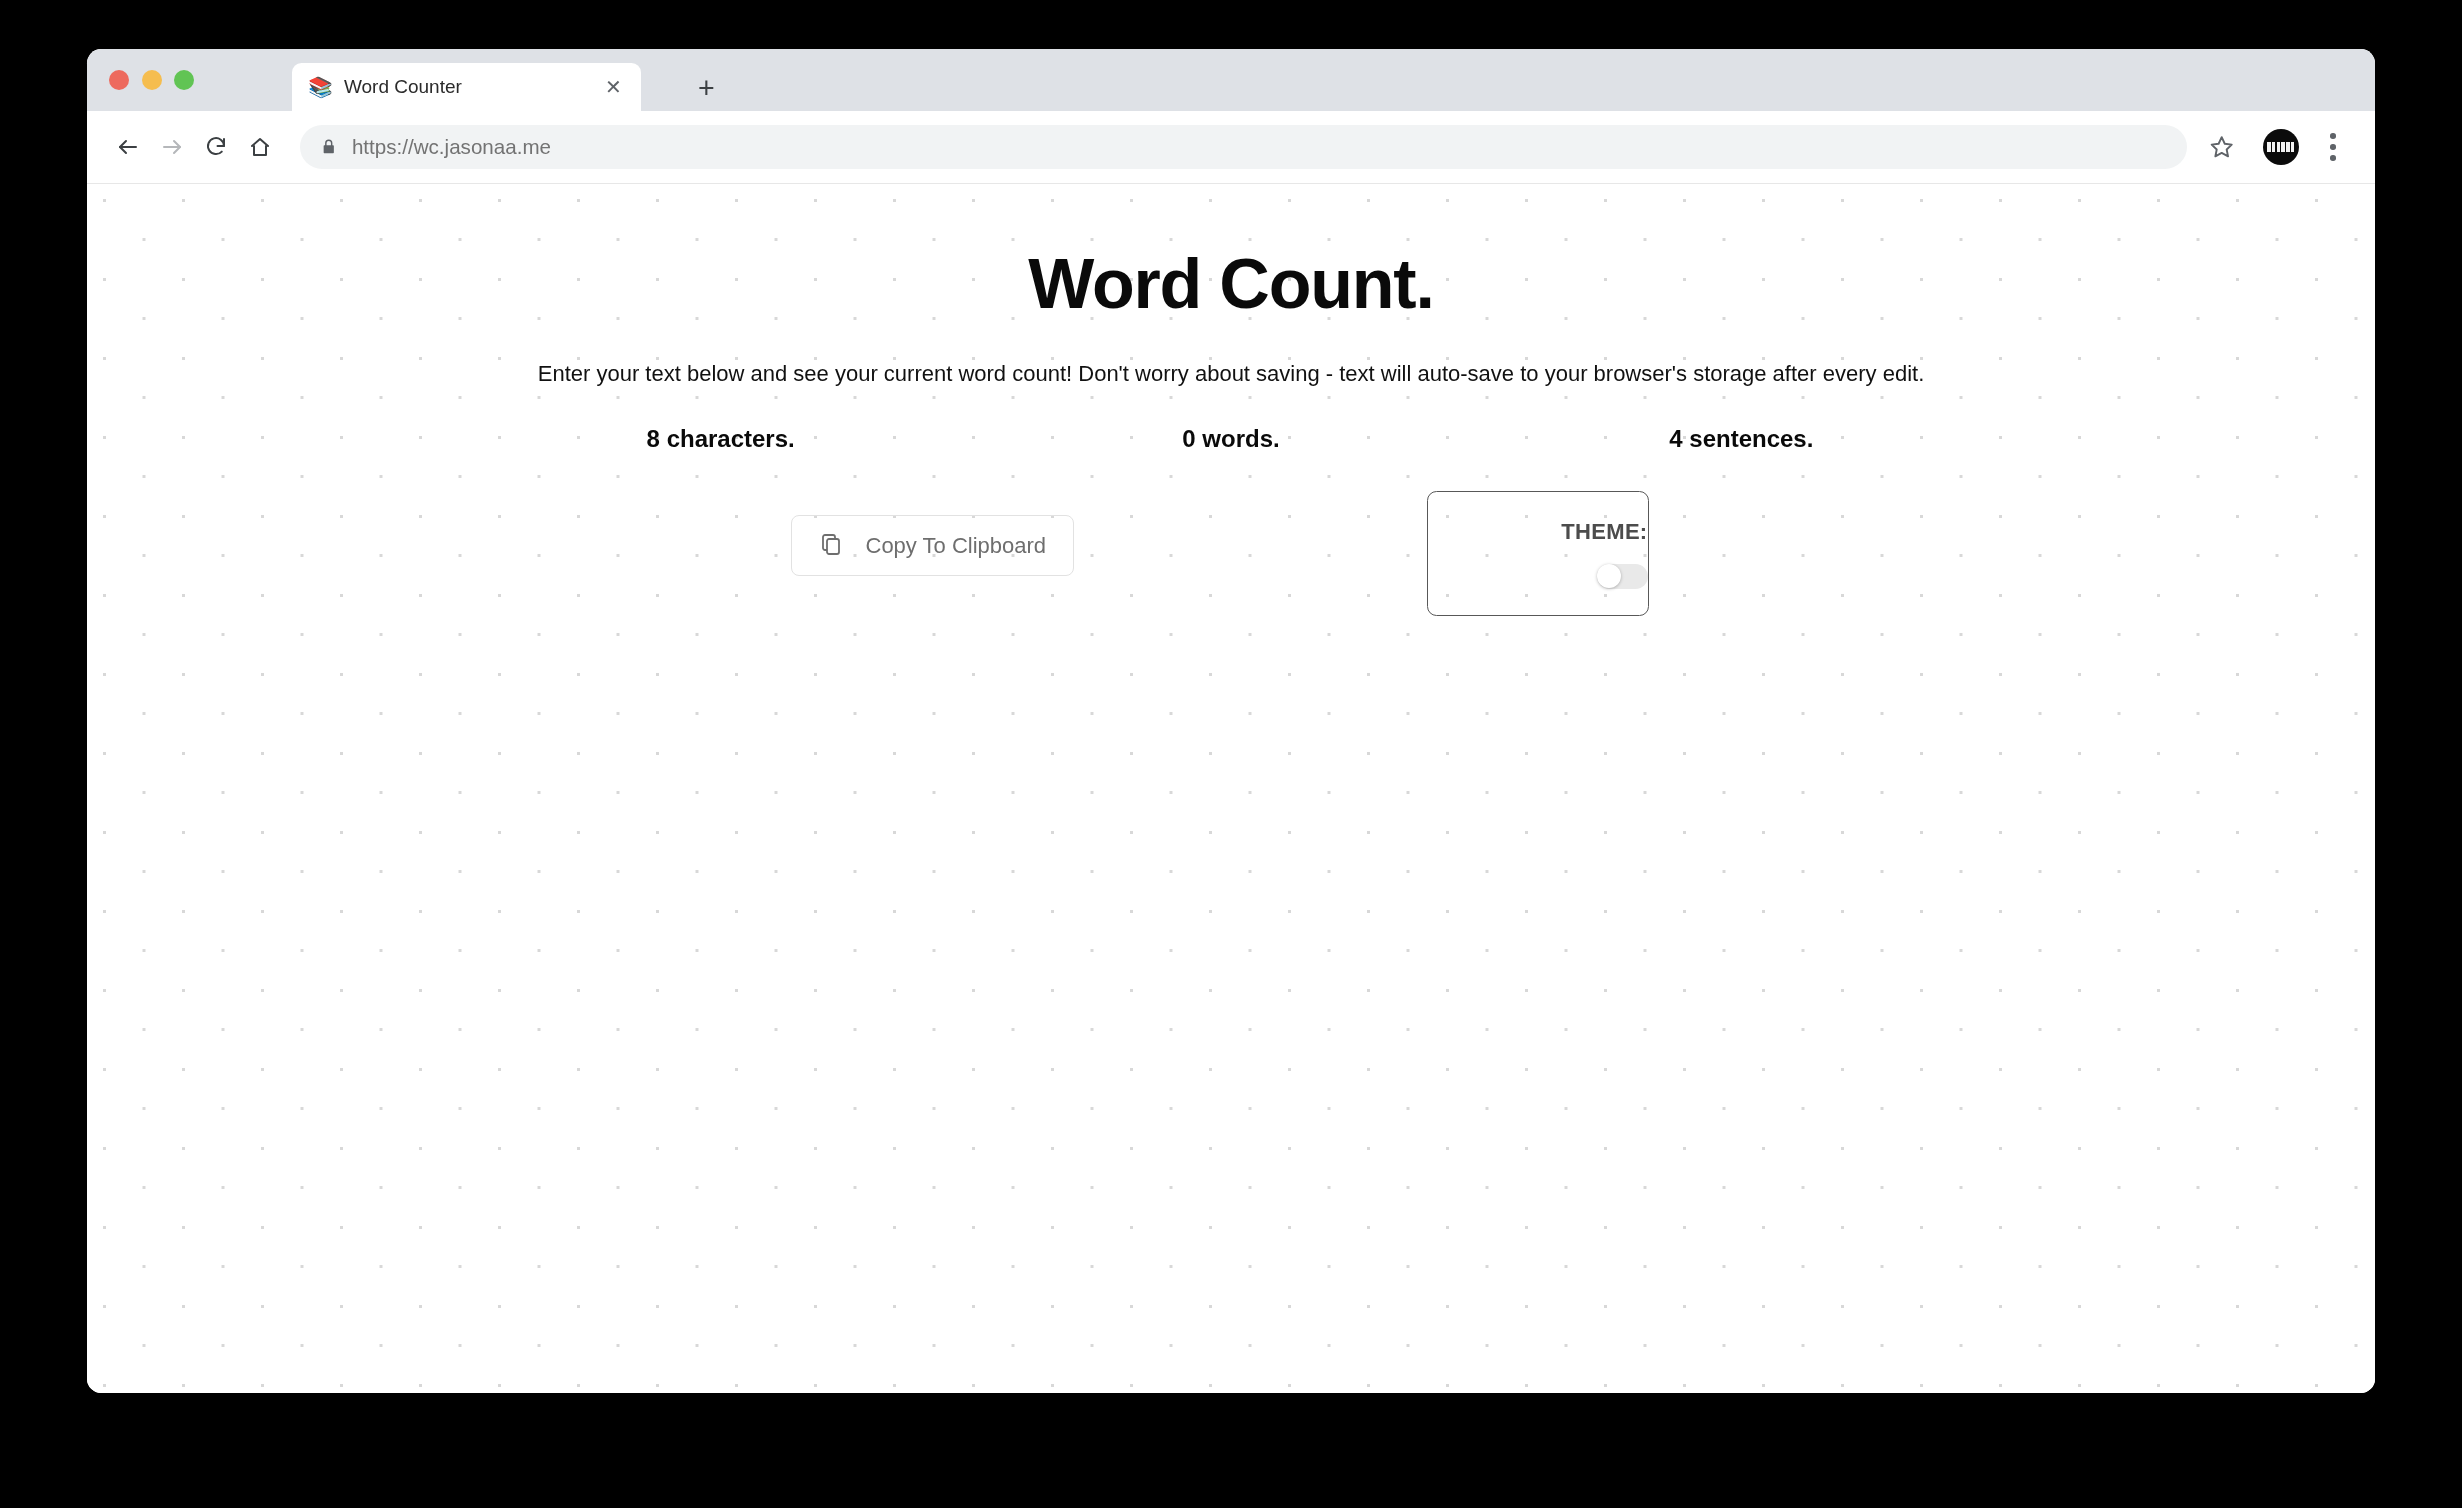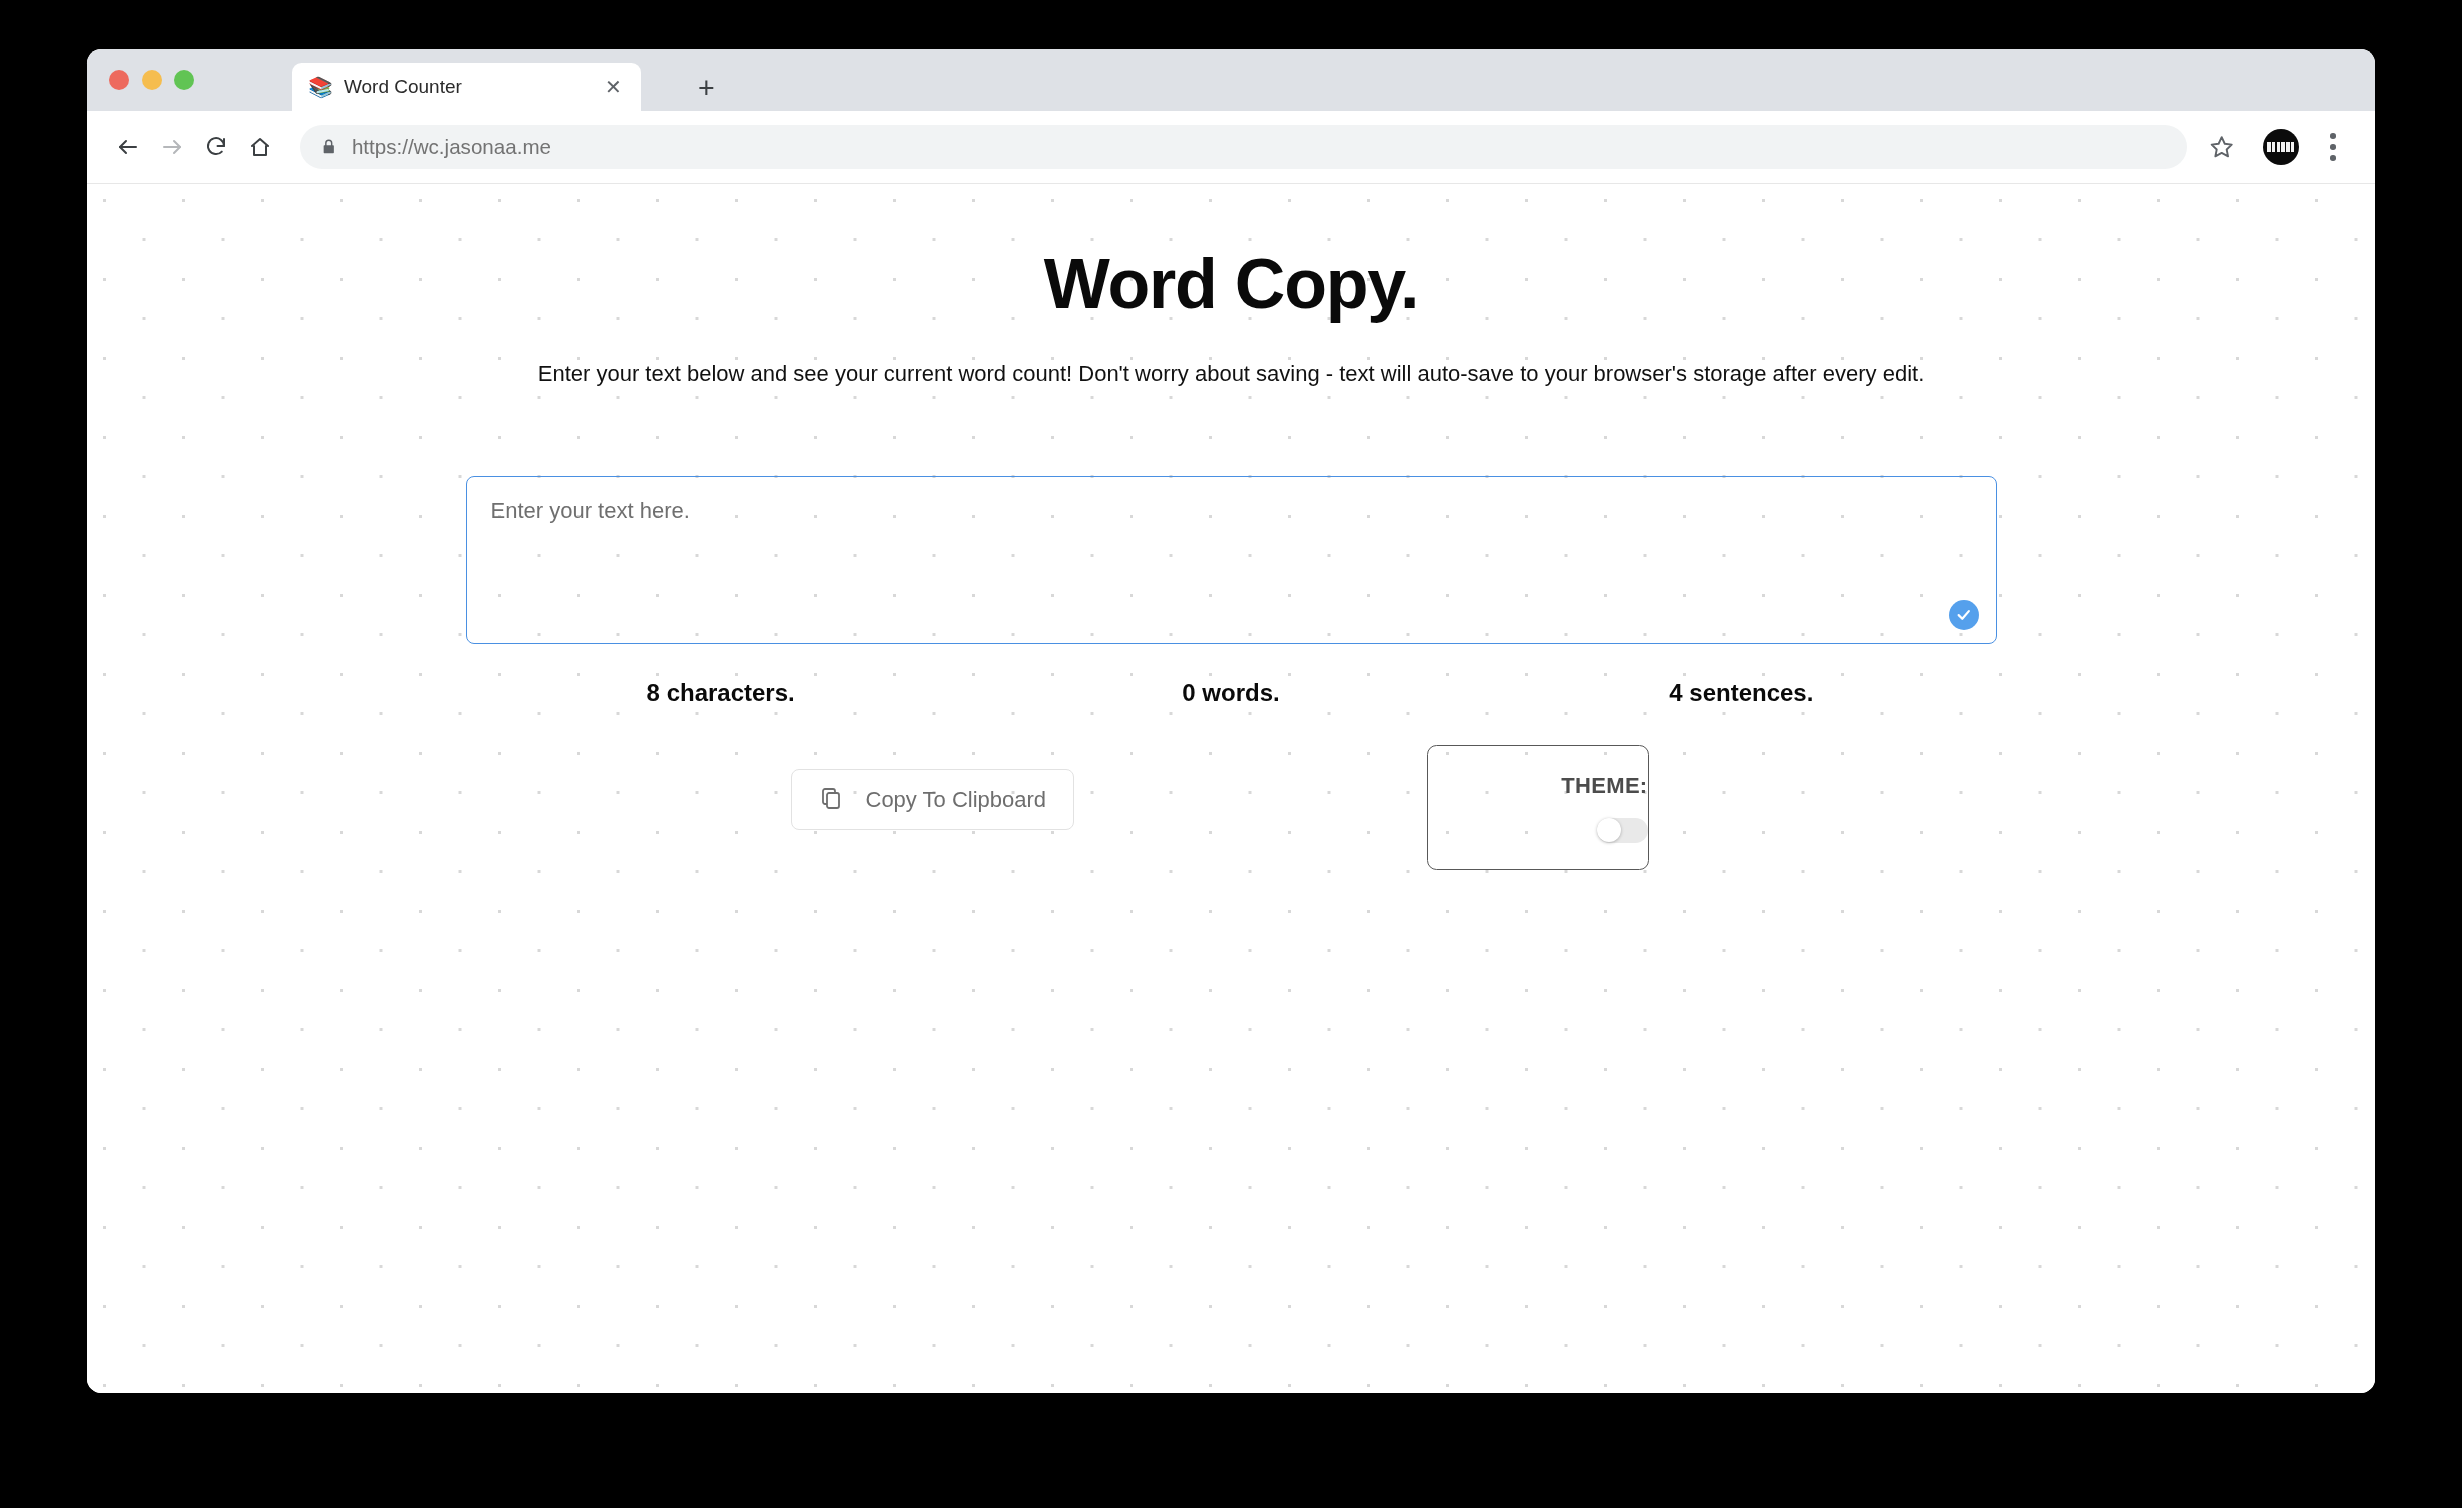--- a/index.html
+++ b/index.html
@@ -434,34 +434,24 @@
     <div class="menu-dots">
       <span></span>
         <span></span>
         <span></span>
     </div>
   </div>
 
   <div class="viewport">
     <div class="page-inner">
 
-      <h1 class="page-title">Word Copy.</h1>
+      <h1 class="page-title">Word Count.</h1>
 
       <p class="page-subtitle">Enter your text below and see your current word count! Don't worry about saving - text will auto-save to your browser's storage after every edit.</p>
 
-      <div class="textarea-wrap">
-        <div class="textarea-box">
-          <span class="textarea-placeholder">Enter your text here.</span>
-        </div>
-        <div class="saved-badge">
-          <svg width="17.5" height="17.5" viewBox="0 0 24 24" fill="none" stroke="#ffffff" stroke-width="3" stroke-linecap="round" stroke-linejoin="round">
-              <polyline points="5,12.5 10,17.5 19,7"></polyline>
-            </svg>
-        </div>
-      </div>
 
       <div class="stats-row">
         <div class="stat">8 characters.</div>
         <div class="stat">0 words.</div>
         <div class="stat">4 sentences.</div>
       </div>
 
       <div class="actions-row">
         <div class="copy-btn">
           <span>

